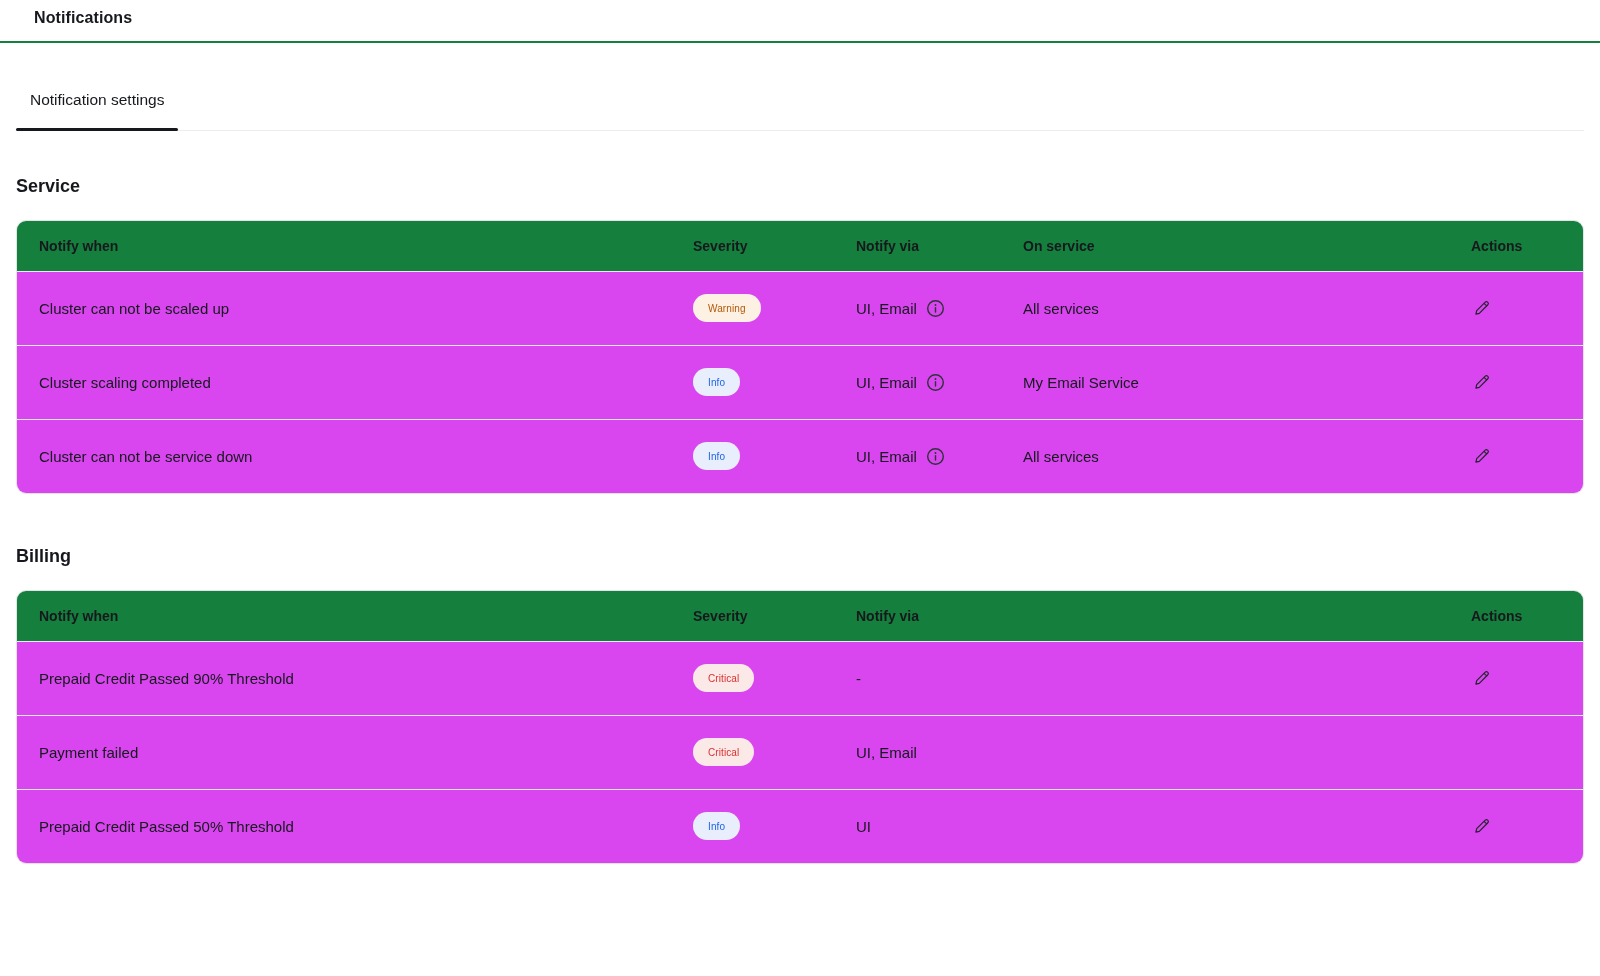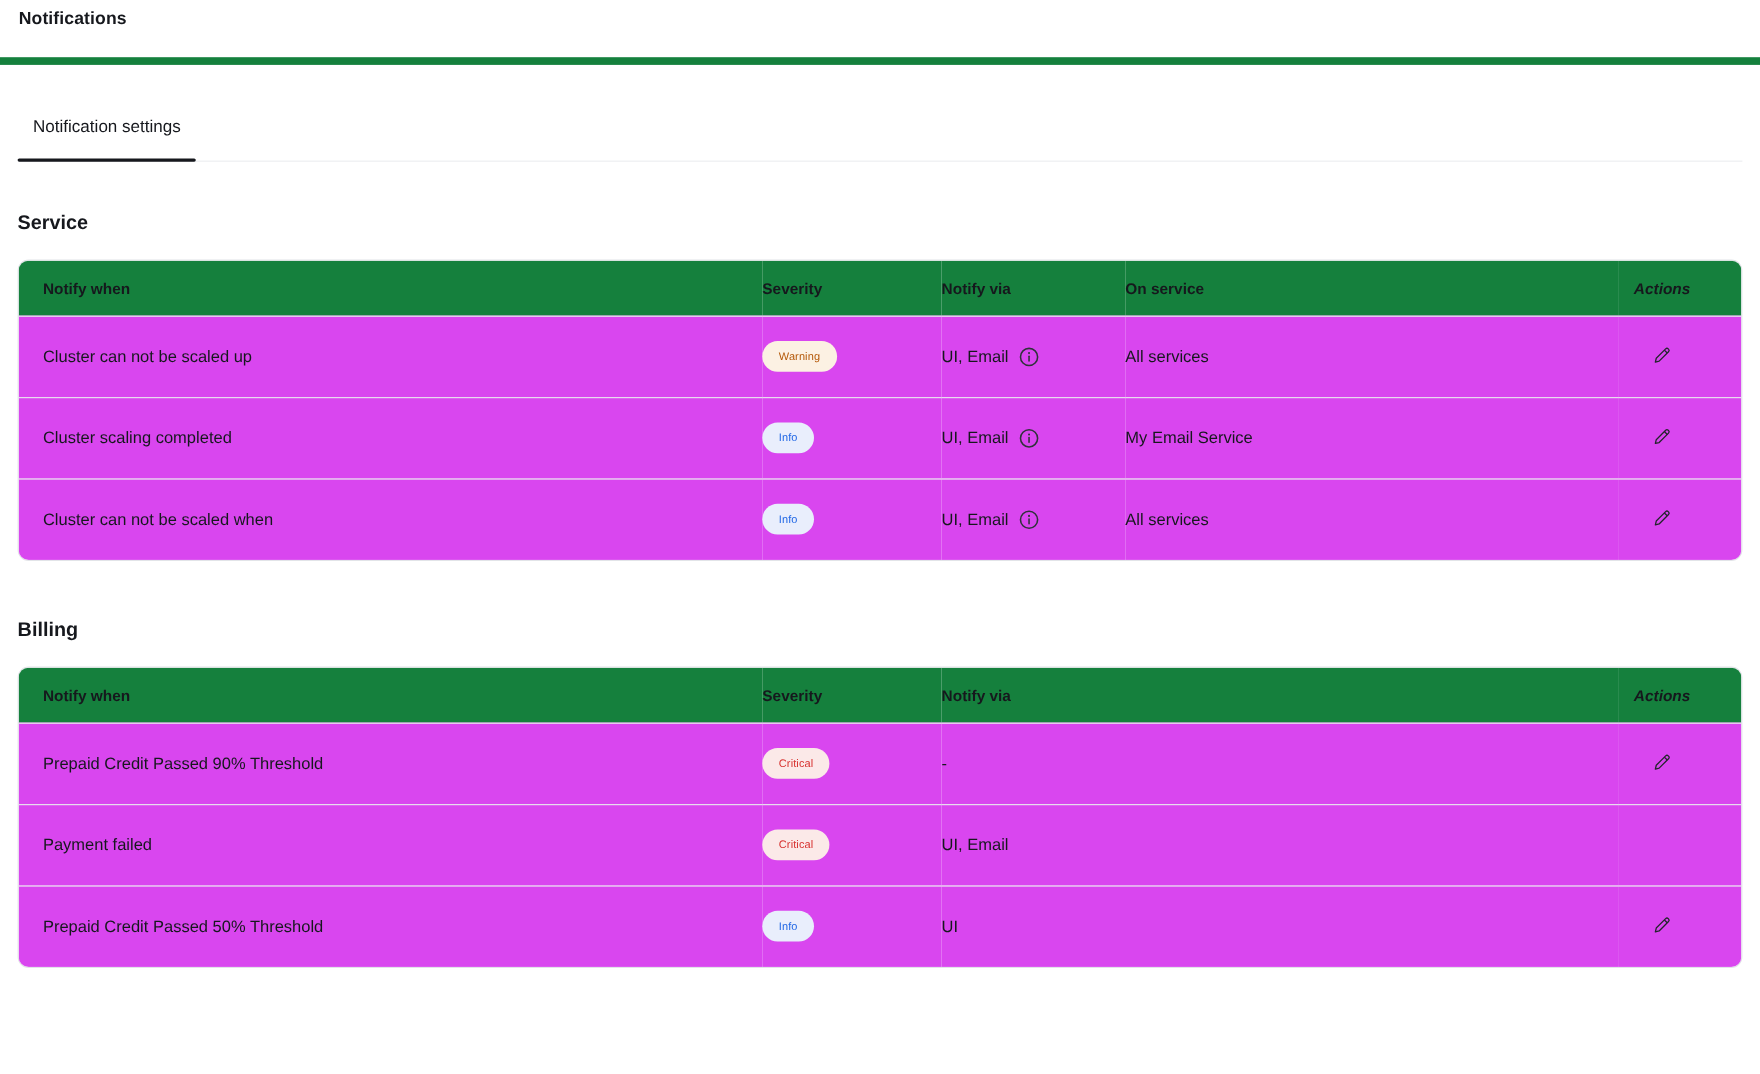--- a/index.html
+++ b/index.html
@@ -4,23 +4,23 @@
 <style>
   * { box-sizing: border-box; margin: 0; padding: 0; }
   html, body { width: 1600px; height: 976px; overflow: hidden; }
   body {
     background: #ffffff;
     font-family: "Liberation Sans", sans-serif;
     color: #16181d;
     -webkit-font-smoothing: antialiased;
   }
   .page-header {
-    height: 59px;
-    padding: 9px 17px 0;
-    border-bottom: 7px solid #15803d;
+    height: 43px;
+    padding: 9px 34px 0;
+    border-bottom: 2px solid #15803d;
   }
   .page-title {
     font-size: 16px;
     font-weight: 700;
     color: #16181d;
     letter-spacing: .1px;
   }
   .content { padding: 0 16px; }
 
   
@@ -87,21 +87,21 @@
   }
   tbody td {
     height: 74px;
     border-top: 1px solid #e9ebee;
     font-size: 15px;
     color: #16181d;
     vertical-align: middle;
     background: #d946ef;
   }
   th.c-notify_when, td.c-notify_when { padding-left: 22px; }
-  th.c-actions, td.c-actions { text-align: center; padding-right: 32px; font-style: italic; }
+  th.c-actions, td.c-actions { text-align: left; padding-right: 32px; }
 
   .badge {
     display: inline-flex;
     align-items: center;
     height: 28px;
     padding: 0 15px;
     border-radius: 999px;
     font-size: 10px;
     font-weight: 500;
     letter-spacing: .1px;
@@ -186,21 +186,21 @@
                       </svg>
                     </span>
                   </span></td>
                 <td class="c-on_service"><span>My Email Service</span></td>
                 <td class="c-actions"><button class="edit-btn"><span><svg width="18" height="18" viewBox="0 0 20 20" fill="none" stroke="currentColor" stroke-width="1.3" stroke-linejoin="round">
                         <path d="M3.2 16.8l.9-3.8L13.6 3.5a1.85 1.85 0 0 1 2.6 0l.3.3a1.85 1.85 0 0 1 0 2.6L7 15.9l-3.8.9z"></path>
                         <path d="M12.3 4.8l2.9 2.9"></path>
                       </svg></span></button></td>
               </tr>
               <tr>
-                <td class="c-notify_when"><span>Cluster can not be scaled when</span></td>
+                <td class="c-notify_when"><span>Cluster can not be service down</span></td>
                 <td class="c-severity"><span class="badge" style="background: rgb(233, 238, 252); color: rgb(31, 102, 229);">Info</span></td>
                 <td class="c-notify_via"><span class="notify-via-wrap">
                     <span>UI, Email</span>
                     <span class="info-icon">
                       <svg width="19" height="19" viewBox="0 0 20 20" fill="none">
                         <circle cx="10" cy="10" r="8.2" stroke="currentColor" stroke-width="1.5"></circle>
                         <path d="M10 9.3v4.5" stroke="currentColor" stroke-width="1.5" stroke-linecap="round"></path>
                         <circle cx="10" cy="6.3" r="1" fill="currentColor"></circle>
                       </svg>
                     </span>

